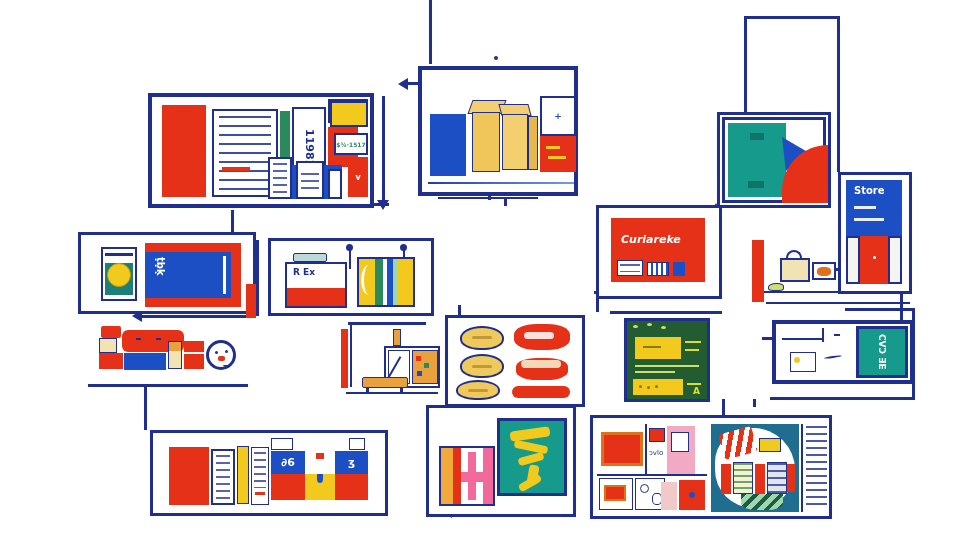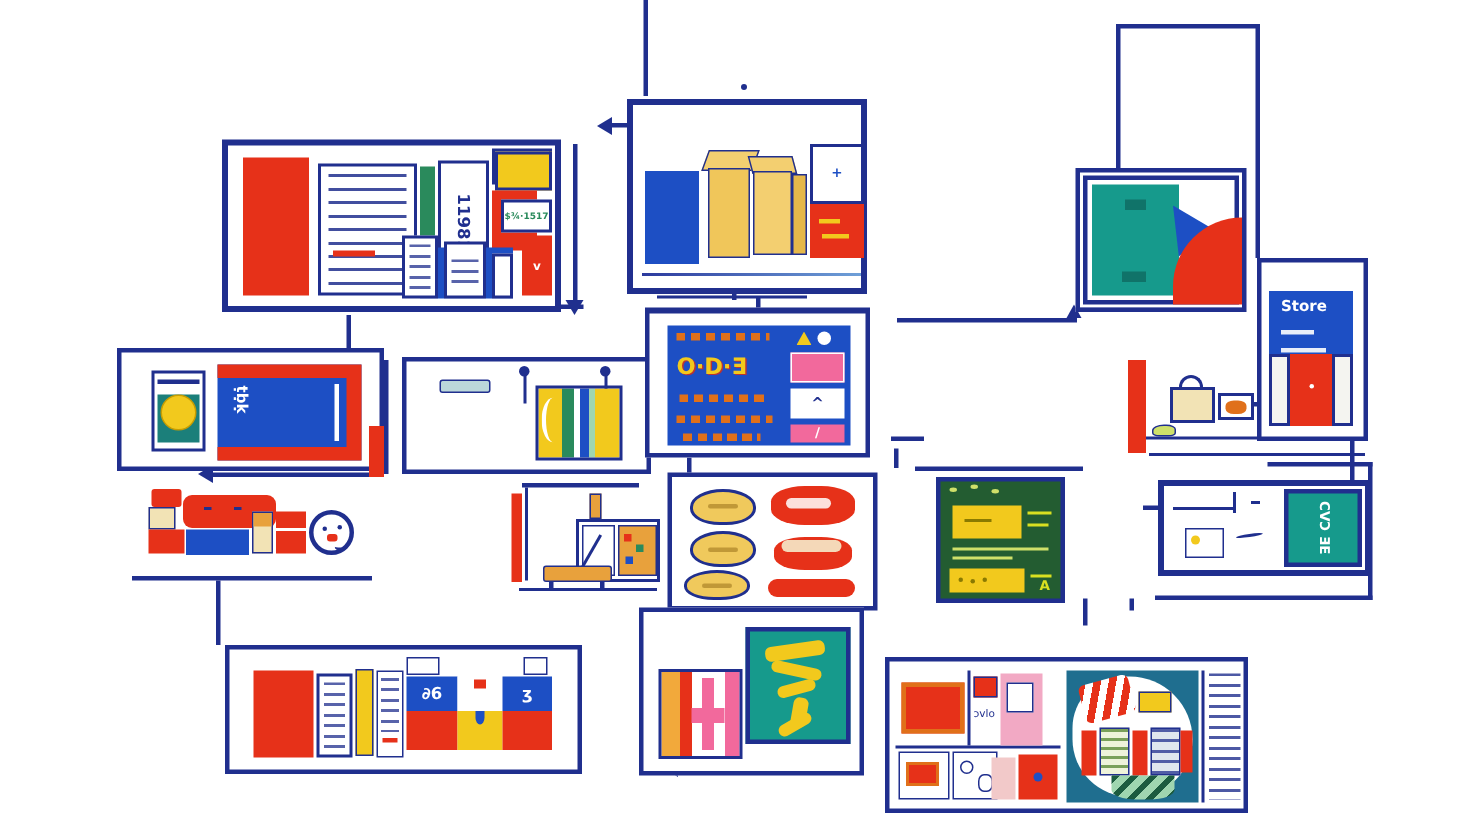--- a/index.html
+++ b/index.html
@@ -125,21 +125,21 @@
   <div class="panel" style="left:717px;top:112px;width:114px;height:96px;box-shadow:inset 0 0 0 2px #fff,inset 0 0 0 5px var(--navy)">
     <div class="blk" style="left:8px;top:8px;width:58px;height:74px;background:var(--teal)">
       <div class="blk" style="left:22px;top:10px;width:14px;height:7px;background:rgba(0,0,0,.25)"></div>
       <div class="blk" style="left:20px;top:58px;width:16px;height:7px;background:rgba(0,0,0,.25)"></div>
     </div>
     <div class="blk" style="left:62px;top:22px;width:26px;height:34px;background:var(--blue);clip-path:polygon(0 0,100% 45%,15% 100%)"></div>
     <div class="blk" style="left:62px;top:30px;width:46px;height:58px;background:var(--red);border-top-left-radius:48px"></div>
   </div>
 
   <div class="panel" style="left:838px;top:172px;width:74px;height:122px">
-    <div class="blk" style="left:5px;top:19px;width:56px;height:64px;background:var(--blue)">
+    <div class="blk" style="left:5px;top:5px;width:56px;height:64px;background:var(--blue)">
       <span class="scr" style="left:8px;top:6px;font-size:10px;color:#fff;font-weight:bold">Store</span>
       <div class="blk" style="left:8px;top:26px;width:22px;height:3px;background:rgba(255,255,255,.9)"></div>
       <div class="blk" style="left:8px;top:38px;width:30px;height:3px;background:rgba(255,255,255,.9)"></div>
     </div>
     <div class="blk nb" style="left:5px;top:61px;width:14px;height:48px;background:#f4f4f0"></div>
     <div class="blk" style="left:19px;top:61px;width:28px;height:48px;background:var(--red)">
       <div class="blk" style="left:13px;top:20px;width:3px;height:3px;background:#fff;border-radius:50%"></div>
     </div>
     <div class="blk nb" style="left:47px;top:61px;width:14px;height:48px;background:#f4f4f0"></div>
   </div>
@@ -159,44 +159,40 @@
     </div>
   </div>
   <div class="blk" style="position:absolute;left:246px;top:284px;width:10px;height:34px;background:var(--red);z-index:4"></div>
 
   <div class="panel" style="left:268px;top:238px;width:166px;height:78px">
     <div class="blk" style="left:78px;top:8px;width:2px;height:20px;background:var(--navy)"></div>
     <div class="blk" style="left:75px;top:3px;width:7px;height:7px;background:var(--navy);border-radius:50%"></div>
     <div class="blk" style="left:132px;top:8px;width:2px;height:20px;background:var(--navy)"></div>
     <div class="blk" style="left:129px;top:3px;width:7px;height:7px;background:var(--navy);border-radius:50%"></div>
     <div class="blk nb1" style="left:22px;top:12px;width:34px;height:9px;background:#bcd8da;border-radius:2px"></div>
+    <div class="blk nb" style="left:14px;top:21px;width:62px;height:46px;background:#fff">
+      <span class="scr" style="left:6px;top:4px;font-size:9px;color:var(--navy);font-weight:bold">R Ex</span>
+      <div class="blk" style="left:0;top:24px;width:58px;height:18px;background:var(--red)"></div>
+    </div>
     <div class="blk nb" style="left:86px;top:16px;width:58px;height:50px;background:linear-gradient(to right,var(--yellow) 0 16px,var(--green) 16px 24px,#fff 24px 28px,var(--blue) 28px 34px,#9fd6b0 34px 38px,var(--yellow) 38px 58px)">
       <div class="blk" style="left:2px;top:6px;width:16px;height:30px;border-left:3px solid #fff;border-radius:50%"></div>
     </div>
   </div>
 
-  <div class="panel" style="left:430px;top:205px;width:150px;height:100px;border-top-width:4px">
-    <div class="blk" style="left:12px;top:8px;width:122px;height:80px;background:var(--blue)">
-      <div class="blk tex-odash" style="left:6px;top:5px;width:62px;height:5px"></div>
-      <span class="scr" style="left:6px;top:20px;font-size:15px;font-weight:900;color:var(--yellow);text-shadow:1px 1px 0 #b33">O·D·Ǝ</span>
-      <div class="blk tex-odash" style="left:8px;top:46px;width:58px;height:5px"></div>
-      <div class="blk tex-odash" style="left:6px;top:60px;width:64px;height:5px"></div>
-      <div class="blk tex-odash" style="left:10px;top:72px;width:52px;height:5px"></div>
-      <div class="blk" style="left:86px;top:4px;width:10px;height:9px;background:var(--yellow);clip-path:polygon(0 100%,50% 0,100% 100%)"></div>
-      <div class="blk" style="left:100px;top:4px;width:9px;height:9px;background:#fff;border-radius:50%"></div>
-      <div class="blk" style="left:82px;top:18px;width:36px;height:20px;background:var(--pink);border:1px solid #fff"></div>
-      <div class="blk ctr" style="left:82px;top:42px;width:36px;height:20px;background:#fff">
-        <span style="font-size:10px;color:var(--navy);font-weight:bold">^</span>
-      </div>
-      <div class="blk ctr" style="left:82px;top:66px;width:36px;height:12px;background:var(--pink)">
-        <span style="font-size:9px;color:#fff;font-weight:bold">/</span>
-      </div>
-    </div>
-  </div>
-
+
+  <div class="panel" style="left:596px;top:205px;width:126px;height:94px">
+    <div class="blk" style="left:12px;top:10px;width:94px;height:64px;background:var(--red)">
+      <span class="scr" style="left:10px;top:16px;font-size:11px;color:#fff;font-style:italic;font-weight:bold">Curiareke</span>
+      <div class="blk nb1" style="left:6px;top:42px;width:26px;height:16px;background:#fff">
+        <div class="blk tex-doclines2" style="left:2px;top:3px;right:2px;bottom:3px"></div>
+      </div>
+      <div class="blk nb1 tex-stripesv" style="left:36px;top:44px;width:22px;height:14px"></div>
+      <div class="blk" style="left:62px;top:44px;width:12px;height:14px;background:var(--blue)"></div>
+    </div>
+  </div>
 
   <div>
     <div class="blk" style="position:absolute;left:752px;top:240px;width:12px;height:62px;background:var(--red);z-index:3"></div>
     <div class="blk" style="position:absolute;left:786px;top:250px;width:16px;height:10px;border:2px solid var(--navy);border-bottom:none;border-radius:8px 8px 0 0;z-index:3"></div>
     <div class="blk nb" style="position:absolute;left:780px;top:258px;width:30px;height:24px;background:var(--cream);z-index:3"></div>
     <div class="blk nb" style="position:absolute;left:812px;top:262px;width:24px;height:18px;background:#fff;z-index:3">
       <div class="blk" style="left:3px;top:3px;width:14px;height:9px;background:#e0701a;border-radius:40%"></div>
     </div>
     <div class="blk nb1" style="position:absolute;left:768px;top:283px;width:16px;height:8px;background:#cfe06a;border-radius:50% 40% 30% 30%;z-index:3"></div>
     <div class="line" style="left:764px;top:291px;width:76px;height:2px"></div>
@@ -335,21 +331,21 @@
     </div>
     <div class="blk" style="left:68px;top:10px;width:70px;height:78px;background:var(--teal);border:3px solid var(--navy)">
       <div class="blk" style="left:10px;top:8px;width:40px;height:10px;background:var(--yellow);border-radius:4px;transform:rotate(-8deg)"></div>
       <div class="blk" style="left:14px;top:22px;width:34px;height:8px;background:var(--yellow);border-radius:4px;transform:rotate(12deg)"></div>
       <div class="blk" style="left:18px;top:34px;width:26px;height:8px;background:var(--yellow);border-radius:4px;transform:rotate(-15deg)"></div>
       <div class="blk" style="left:28px;top:44px;width:10px;height:20px;background:var(--yellow);border-radius:4px;transform:rotate(10deg)"></div>
       <div class="blk" style="left:18px;top:58px;width:24px;height:8px;background:var(--yellow);border-radius:4px;transform:rotate(-30deg)"></div>
     </div>
   </div>
 
-  <div class="panel" style="left:590px;top:438px;width:242px;height:104px">
+  <div class="panel" style="left:590px;top:415px;width:242px;height:104px">
     <div class="blk" style="left:4px;top:6px;width:110px;height:88px;background:#fff">
       <div class="blk" style="left:48px;top:0;width:2px;height:50px;background:var(--navy)"></div>
       <div class="blk" style="left:0;top:50px;width:110px;height:2px;background:var(--navy)"></div>
       <div class="blk" style="left:4px;top:8px;width:42px;height:34px;background:var(--red);border:3px solid #e0701a"></div>
       <div class="blk nb1" style="left:52px;top:4px;width:16px;height:14px;background:var(--red)"></div>
       <div class="blk" style="left:70px;top:2px;width:28px;height:48px;background:#f2a9c4">
         <div class="blk nb1" style="left:4px;top:6px;width:18px;height:20px;background:#fff"></div>
       </div>
       <span class="scr" style="left:52px;top:26px;font-size:7px;color:var(--navy)">ɔvlo</span>
       <div class="blk nb1" style="left:2px;top:54px;width:34px;height:32px;background:#fff">

